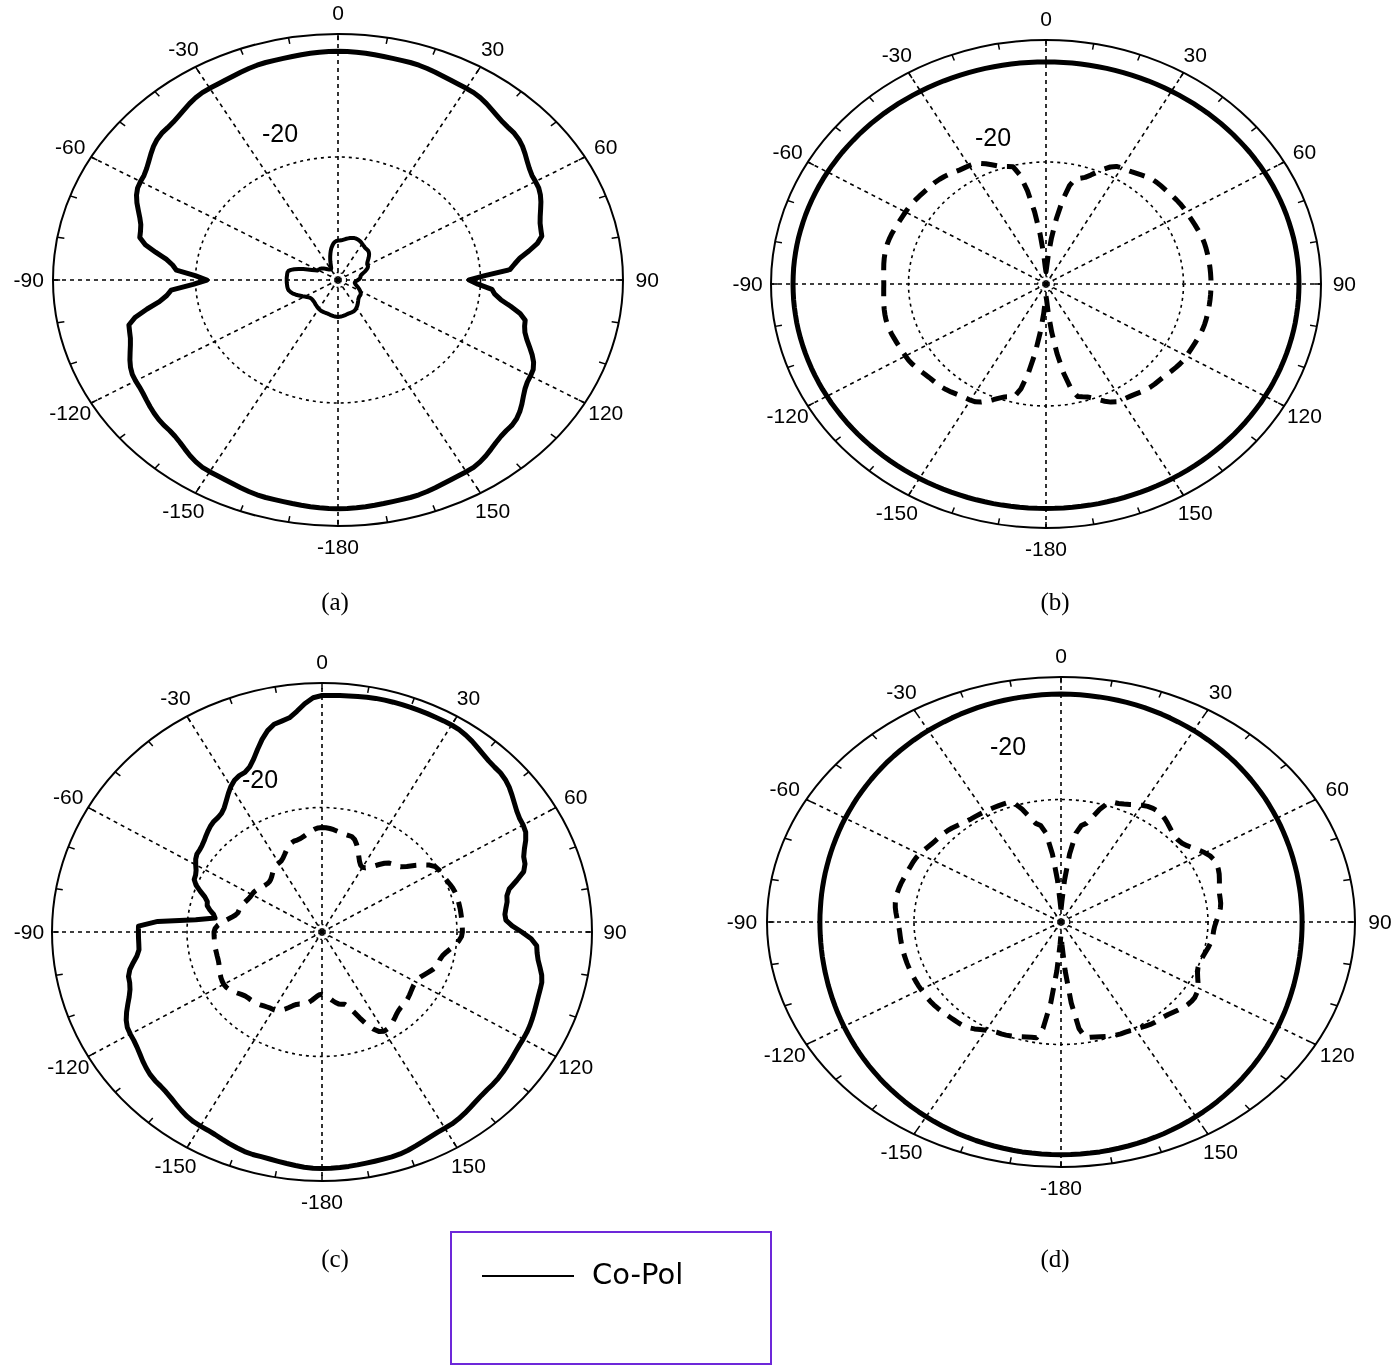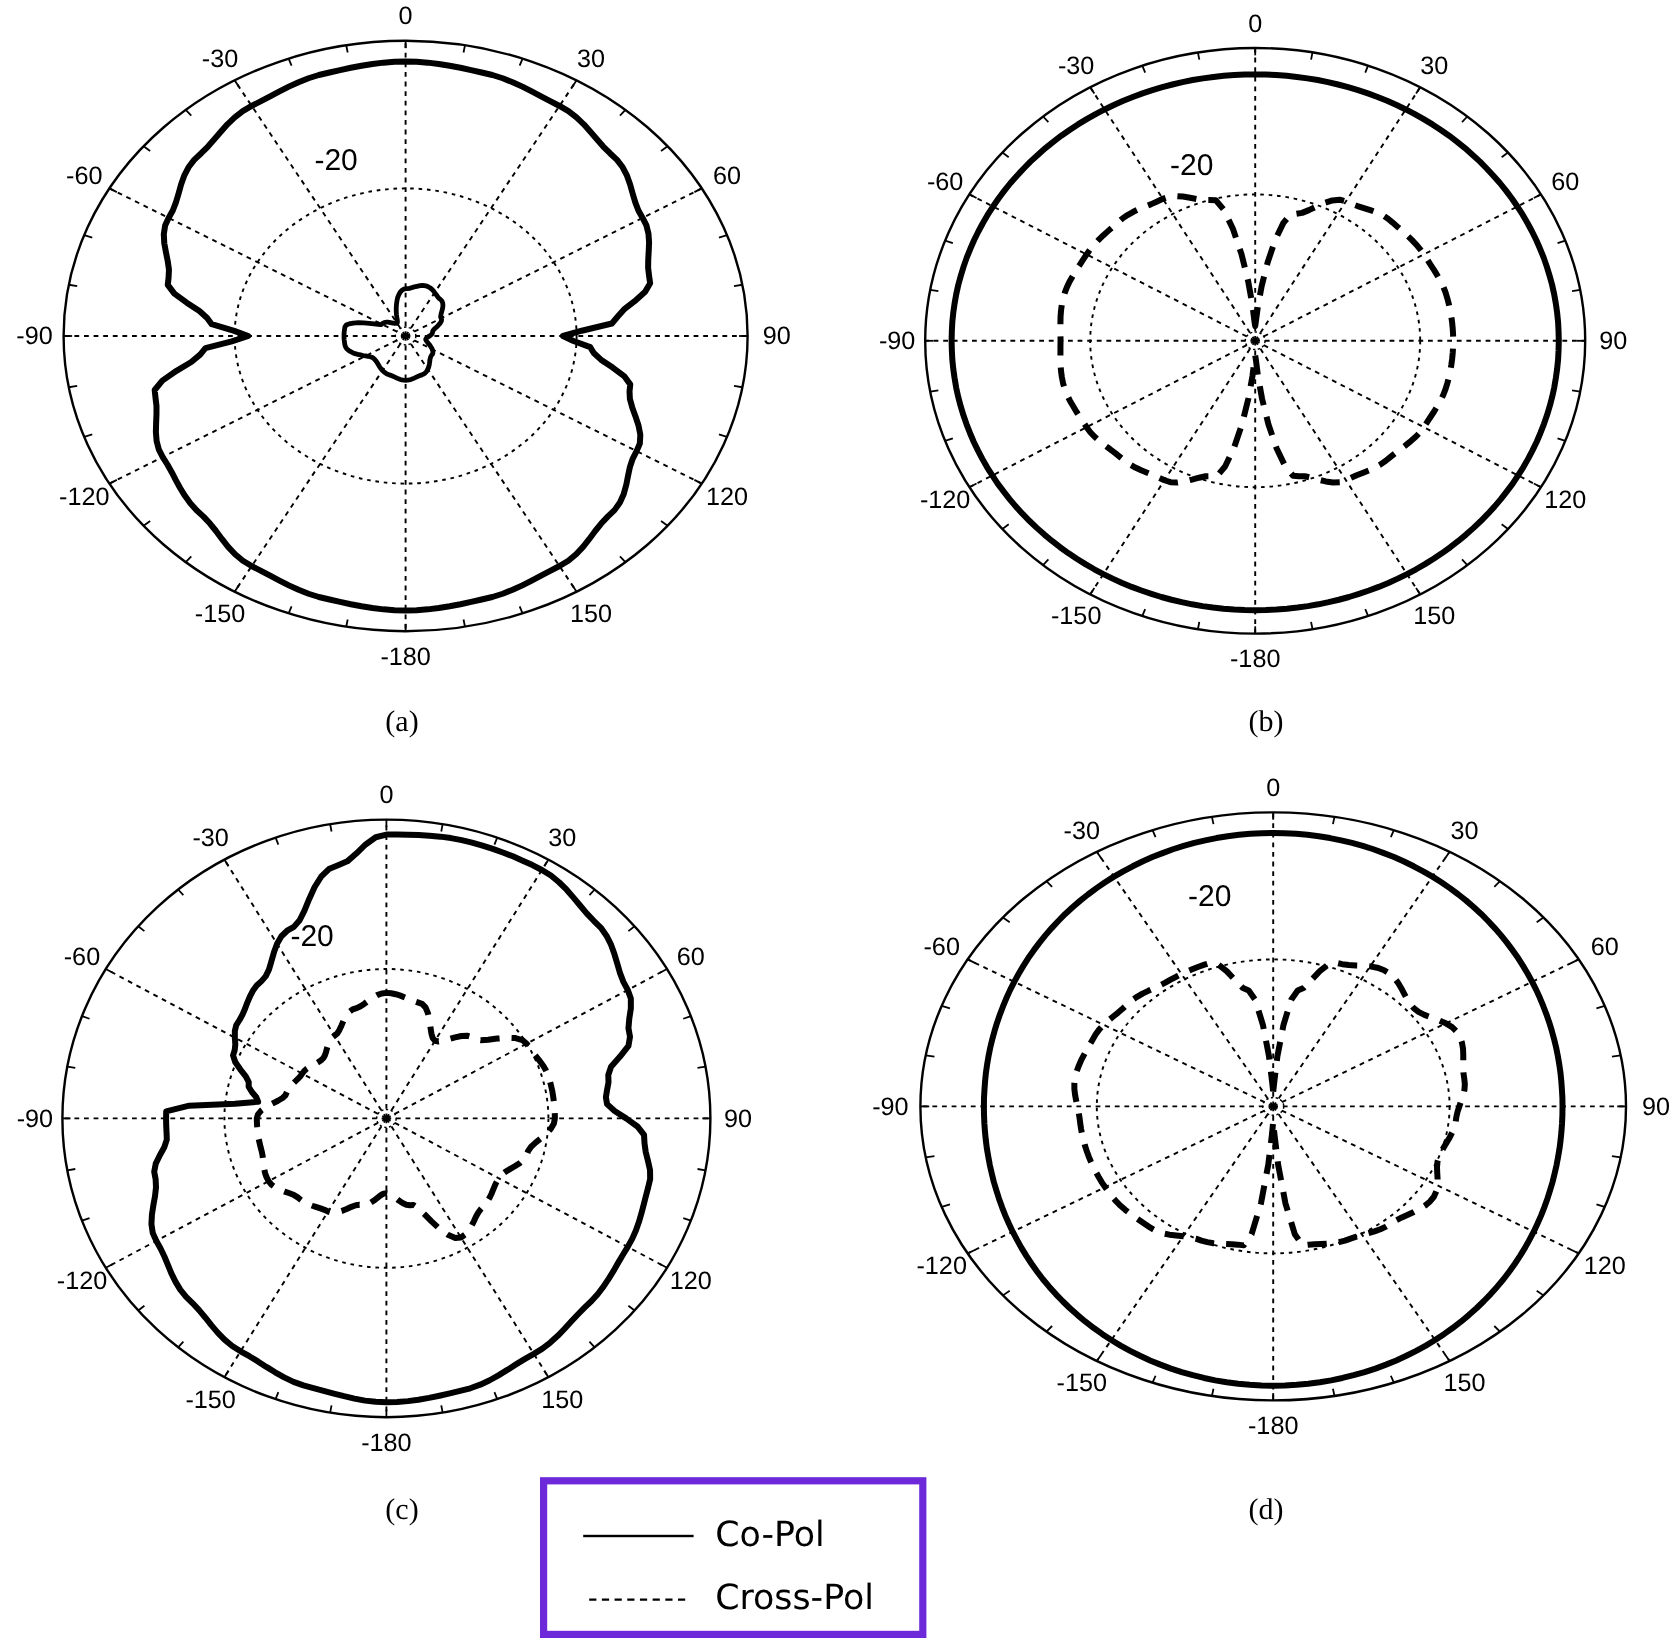--- a/index.html
+++ b/index.html
@@ -1,19 +1,19 @@
 <!DOCTYPE html>
 <html><head>
 <meta charset="utf-8">
 <style>
   html, body { margin:0; padding:0; background:#ffffff; }
   body { width:1400px; height:1370px; position:relative; overflow:hidden; font-family:"Liberation Sans", sans-serif; }
   svg#figure { position:absolute; left:0; top:0; }
   .caption { position:absolute; font-family:"Liberation Serif", serif; font-size:25px; color:#000; transform:translateX(-50%); }
-  .legend-box { position:absolute; left:450px; top:1231px; width:322px; height:134px; border:6px solid #6d28d9; box-sizing:border-box; background:#fff; }
+  .legend-box { position:absolute; left:450px; top:1231px; width:322px; height:134px; border:2px solid #6d28d9; box-sizing:border-box; background:#fff; }
   .legend-row { position:absolute; left:0; width:100%; height:40px; }
   .legend-line { position:absolute; left:30px; width:92px; top:50%; }
   .legend-line.solid { border-top:2px solid #000; }
   .legend-line.dashed { border-top:2px dashed #000; left:35px; width:80px; }
   .legend-label { position:absolute; left:140px; top:2px; font-family:"DejaVu Sans", sans-serif; font-size:29px; color:#000; }
   .tick-label { font-family:"Liberation Sans", sans-serif; font-size:21px; fill:#000; }
   .db-label { font-family:"Liberation Sans", sans-serif; font-size:25px; fill:#000; }
 </style>
 </head>
 <body>
@@ -296,17 +296,13 @@
 <div class="caption" style="left:335px; top:588px;">(a)</div>
 <div class="caption" style="left:1055px; top:588px;">(b)</div>
 <div class="caption" style="left:335px; top:1245px;">(c)</div>
 <div class="caption" style="left:1055px; top:1245px;">(d)</div>
 
 <div class="legend-box">
   <div class="legend-row" style="top:22px;">
     <div class="legend-line solid"></div>
     <div class="legend-label">Co-Pol</div>
   </div>
-  <div class="legend-row" style="top:75px;">
-    <div class="legend-line dashed"></div>
-    <div class="legend-label">Cross-Pol</div>
-  </div>
 </div>
 
 </body></html>

